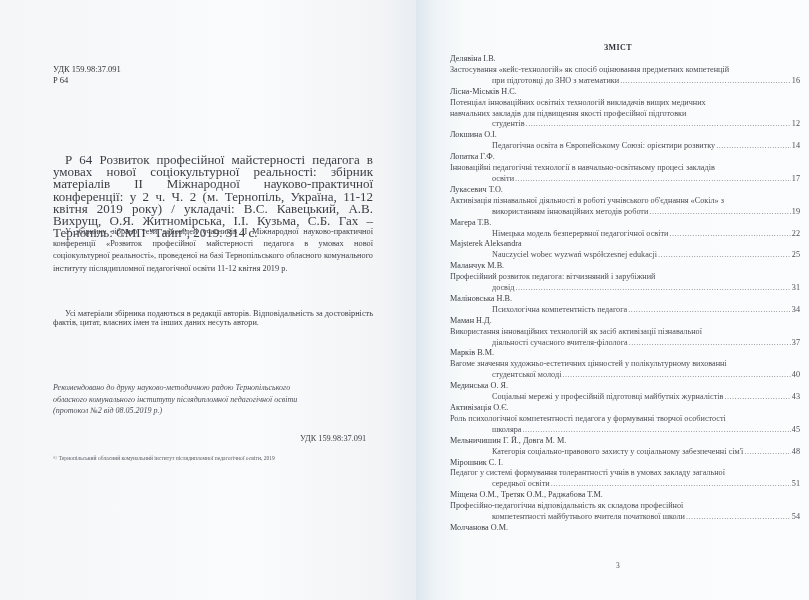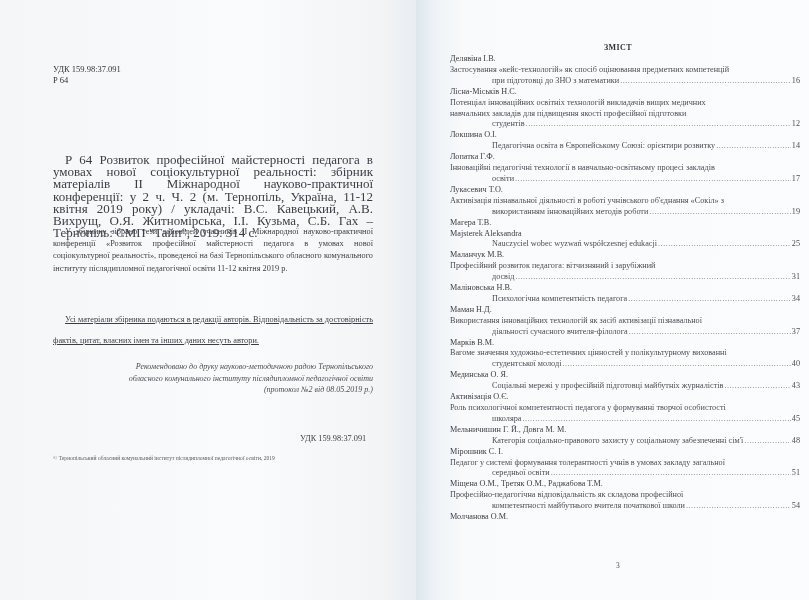--- a/index.html
+++ b/index.html
@@ -25,26 +25,26 @@
   .udk-top { left: 53px; top: 64px; font-size: 8.5px; line-height: 11px; color: #2f3238; }
   .entry {
     left: 53px; top: 154px; width: 320px; font-size: 13px; line-height: 12.2px;
     text-align: justify; text-indent: 12px; color: #3b3e45;
   }
   .about {
     left: 53px; top: 226px; width: 320px; font-size: 8.3px; line-height: 12.2px;
     text-align: justify; text-indent: 12px; color: #3b3e45;
   }
   .resp {
-    left: 53px; top: 309px; width: 320px; font-size: 8.3px; line-height: 21px;
-    text-align: justify; text-indent: 12px; color: #3b3e45; text-decoration: underline;
+    left: 53px; top: 309px; width: 320px; font-size: 8.3px; line-height: 9px;
+    text-align: justify; text-indent: 12px; color: #3b3e45;
   }
   .recommend {
-    left: 53px; top: 361px; width: 320px; font-size: 8px; line-height: 11.5px;
-    text-align: right; font-style: italic; color: #4a4d55;
+    left: 53px; top: 382px; width: 320px; font-size: 8px; line-height: 11.5px;
+    text-align: left; font-style: italic; color: #4a4d55;
   }
   .udk-bottom { left: 300px; top: 434px; font-size: 8.3px; color: #3b3e45; }
   .copyright { left: 53px; top: 455px; font-size: 5.6px; color: #5a5e66; white-space: nowrap; }
   .toc-title { left: 0; width: 404px; top: 43px; text-align: center; font-size: 8px; font-weight: bold; color: #2f3238; letter-spacing: 0.4px; }
   .toc { left: 34px; top: 54px; width: 350px; font-size: 8.2px; line-height: 10.9px; }
   .toc-author { color: #3e4148; }
   .toc-line { display: flex; align-items: baseline; color: #4b4e56; margin-left: 42px; }
   .toc-line .txt { white-space: nowrap; }
   .toc-line .dots { flex: 1; overflow: hidden; white-space: nowrap; color: #6a6d74; letter-spacing: 0.5px; margin: 0 1px; }
   .toc-line .dots::before { content: "........................................................................................................................................................................................................"; }
@@ -116,20 +116,25 @@
           <div class="toc-author">Лукасевич Т.О.</div>
           <div class="toc-plain">Активізація пізнавальної діяльності в роботі учнівського об'єднання «Сокіл» з</div>
           <div class="toc-line">
             <span class="txt">використанням інноваційних методів роботи</span>
             <span class="dots"></span>
             <span class="pg">19</span>
           </div>
         </div>
         <div>
           <div class="toc-author">Магера Т.В.</div>
+          <div class="toc-line">
+            <span class="txt">Німецька модель безперервної педагогічної освіти</span>
+            <span class="dots"></span>
+            <span class="pg">22</span>
+          </div>
         </div>
         <div>
           <div class="toc-author">Majsterek Aleksandra</div>
           <div class="toc-line">
             <span class="txt">Nauczyciel wobec wyzwań współczesnej edukacji</span>
             <span class="dots"></span>
             <span class="pg">25</span>
           </div>
         </div>
         <div>

